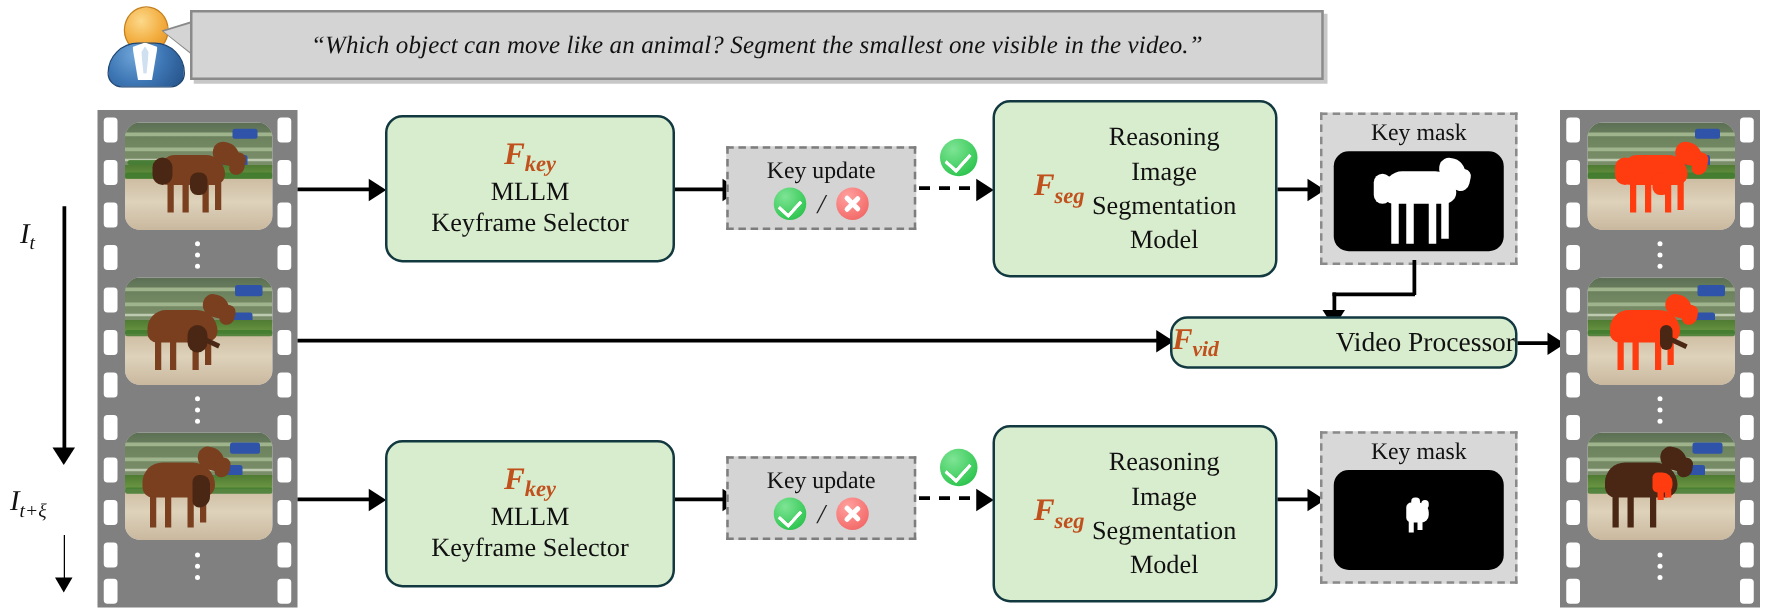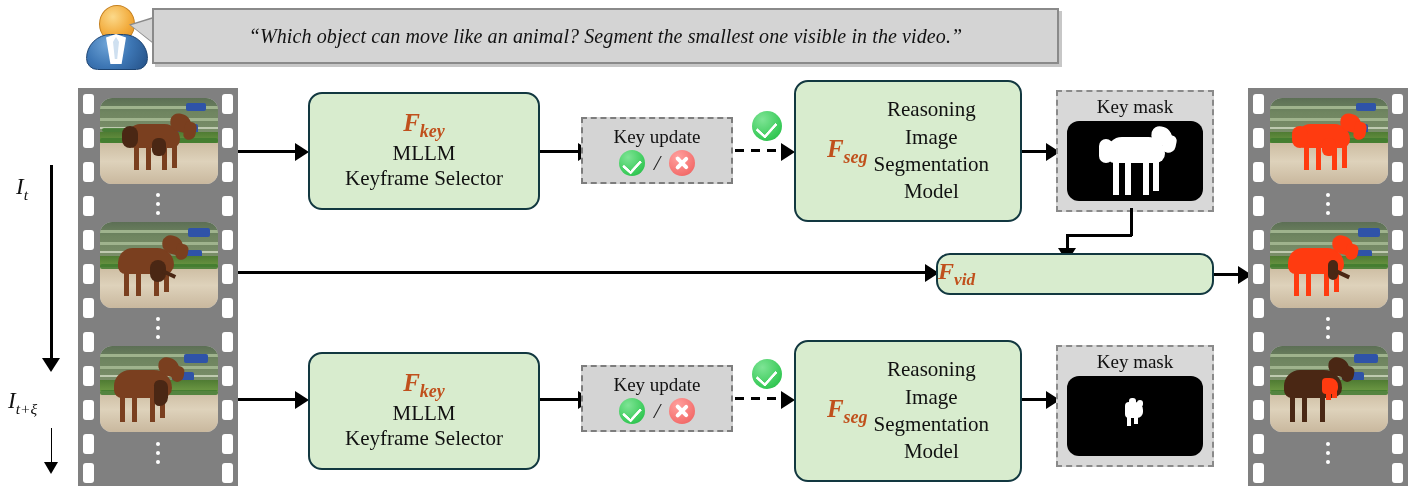--- a/index.html
+++ b/index.html
@@ -310,20 +310,21 @@
 
 <div class="ln" style="left:1130px;top:208px;width:2.5px;height:28px;"></div>
 <div class="ln" style="left:1066px;top:234px;width:66px;height:2.5px;"></div>
 <div class="ln" style="left:1066px;top:234px;width:2.5px;height:18px;"></div>
 <div class="ahD" style="left:1058px;top:248px;"></div>
 
 <div class="gbox" style="left:936px;top:253px;width:278px;height:42px;flex-direction:row;gap:10px;justify-content:space-between;">
   <span class="fsym" style="font-size:24px;">
     <span>F</span><sub>vid</sub>
   </span>
+  <span style="font-size:22px;">Video Processor</span>
 </div>
 
 <div class="ln" style="left:1214px;top:273px;width:32px;height:2.5px;"></div>
 <div class="ahR" style="left:1238px;top:266px;"></div>
 
 <div class="gbox" style="left:308px;top:352px;width:232px;height:118px;">
   <div class="fsym" style="font-size:25px;line-height:1.05;">
     <span>F</span><sub>key</sub>
   </div>
   <div style="font-size:21px;line-height:1.2;">MLLM</div>

